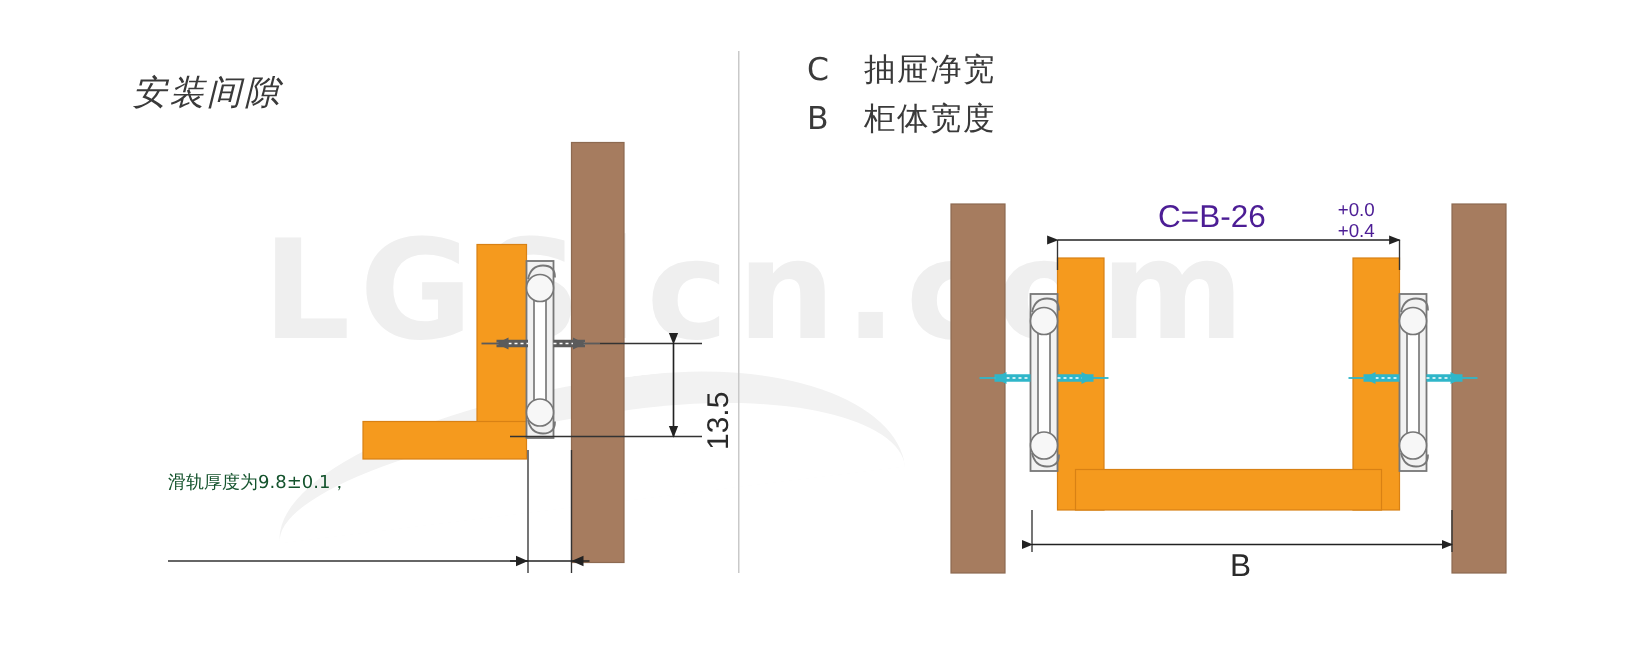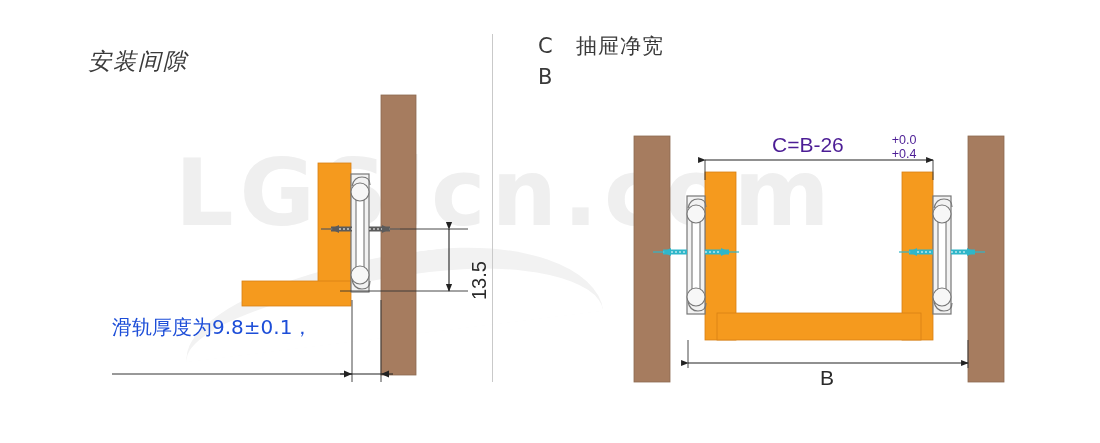--- a/index.html
+++ b/index.html
@@ -34,21 +34,21 @@
   .legend-key{width:38px;display:inline-block;font-size:21px;}
   .legend-val{letter-spacing:1px;}
 
   
   .divider{position:absolute;left:492px;top:34px;width:0;height:348px;
            border-left:1.5px solid #c9c9c9;}
 
   
   .note{
     position:absolute;left:112px;top:313px;
-    font-size:20px;line-height:1.45;color:#1d4ed8;
+    font-size:12px;line-height:1.45;color:#14532d;
     font-family:"DejaVu Sans","Liberation Sans",sans-serif;
     white-space:nowrap;
     text-align:center;
   }
   .dim-vert{transform:rotate(-90deg);transform-origin:left top;}
   .tol{display:inline-block;vertical-align:middle;font-size:12.5px;
        line-height:1.12;margin-left:20px;text-align:left;}
 
   .cb-label{position:absolute;left:772px;top:133px;font-size:21px;color:#4c1d95;
             display:flex;gap:28px;}
@@ -67,20 +67,21 @@
 
   <div class="title">安装间隙</div>
 
   <div class="legend">
     <div class="legend-row">
       <span class="legend-key">C</span>
       <span class="legend-val">抽屉净宽</span>
     </div>
     <div class="legend-row">
       <span class="legend-key">B</span>
+      <span class="legend-val">柜体宽度</span>
     </div>
   </div>
 
   <div class="divider"></div>
 
   <svg width="1100" height="443">
     <defs>
       <marker id="arrEnd" viewBox="0 0 10 10" refX="9" refY="5" markerWidth="7" markerHeight="7" orient="auto-start-reverse">
         <path d="M0,1 L10,5 L0,9 z" fill="#222"></path>
       </marker>

